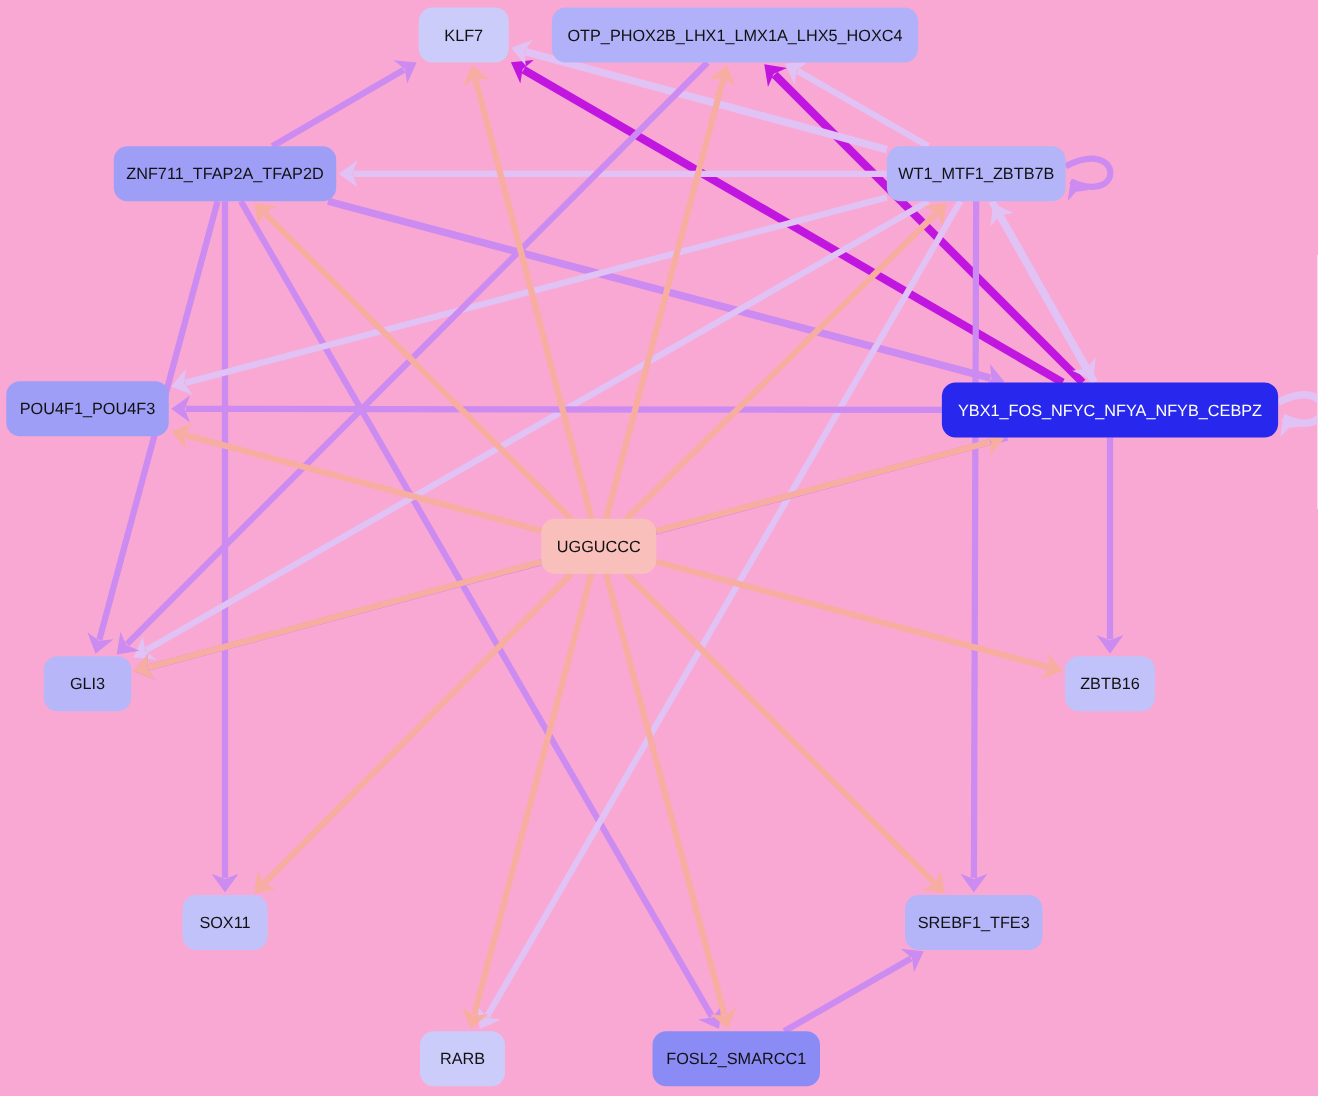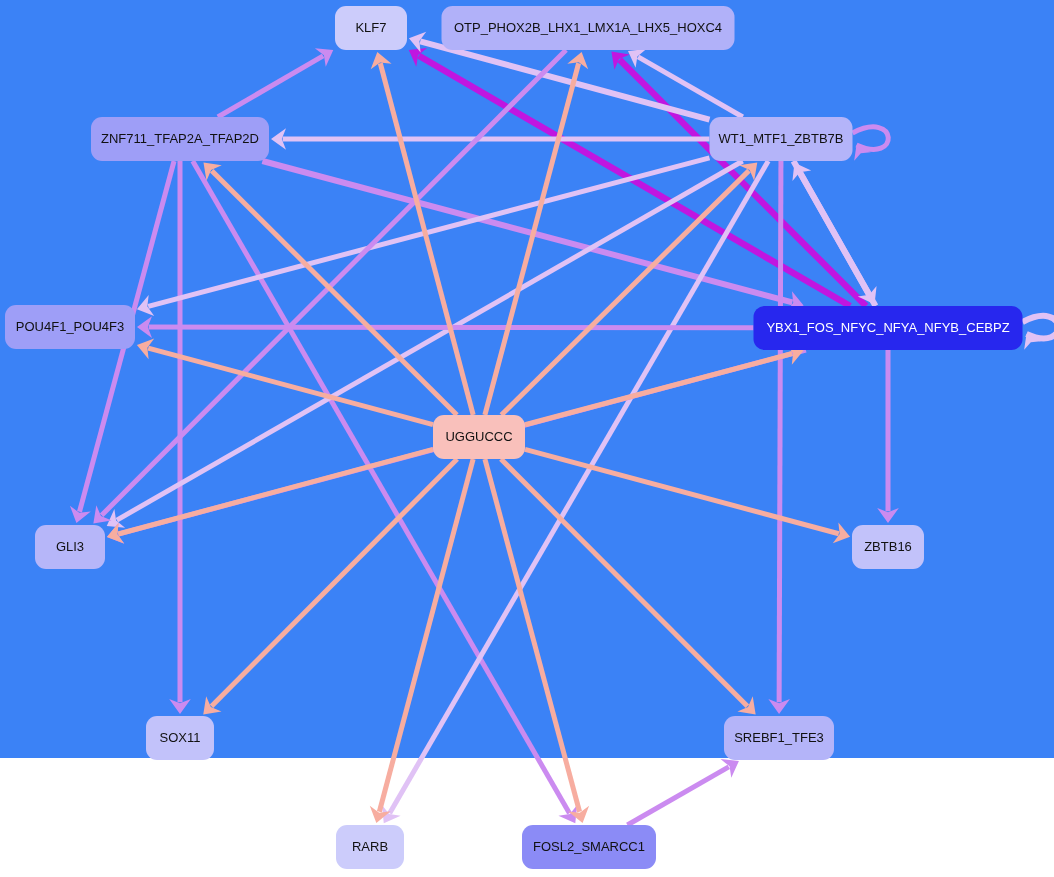--- a/index.html
+++ b/index.html
@@ -9,22 +9,22 @@
   }
   body {
     width: 1054px;
     height: 877px;
     overflow: hidden;
     font-family: "Liberation Sans", sans-serif;
   }
   #graph-root {
     position: relative;
     width: 1054px;
-    height: 758px;
-    background: #3b82f6;
+    height: 877px;
+    background: #f9a8d4;
   }
   svg#network {
     position: absolute;
     left: 0;
     top: 0;
     width: 1054px;
     height: 877px;
     display: block;
   }
   .node-rect {

